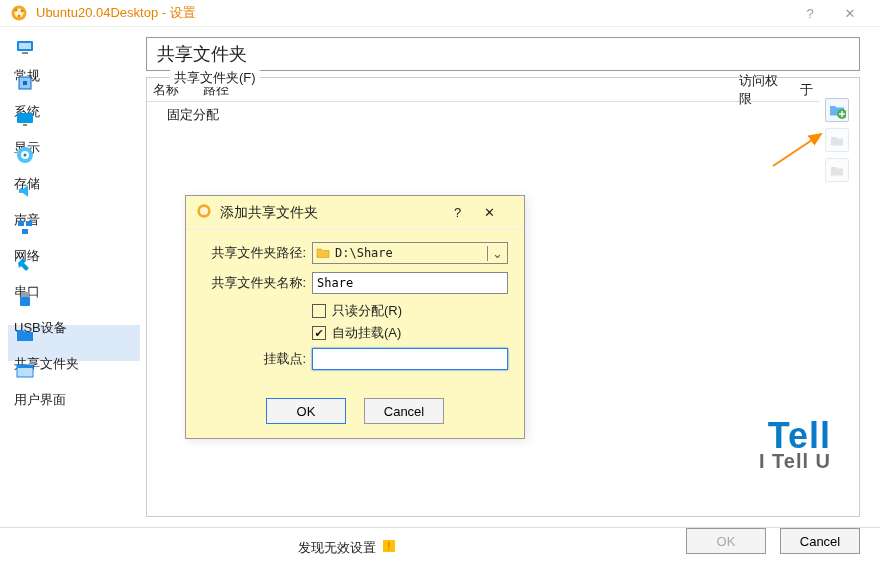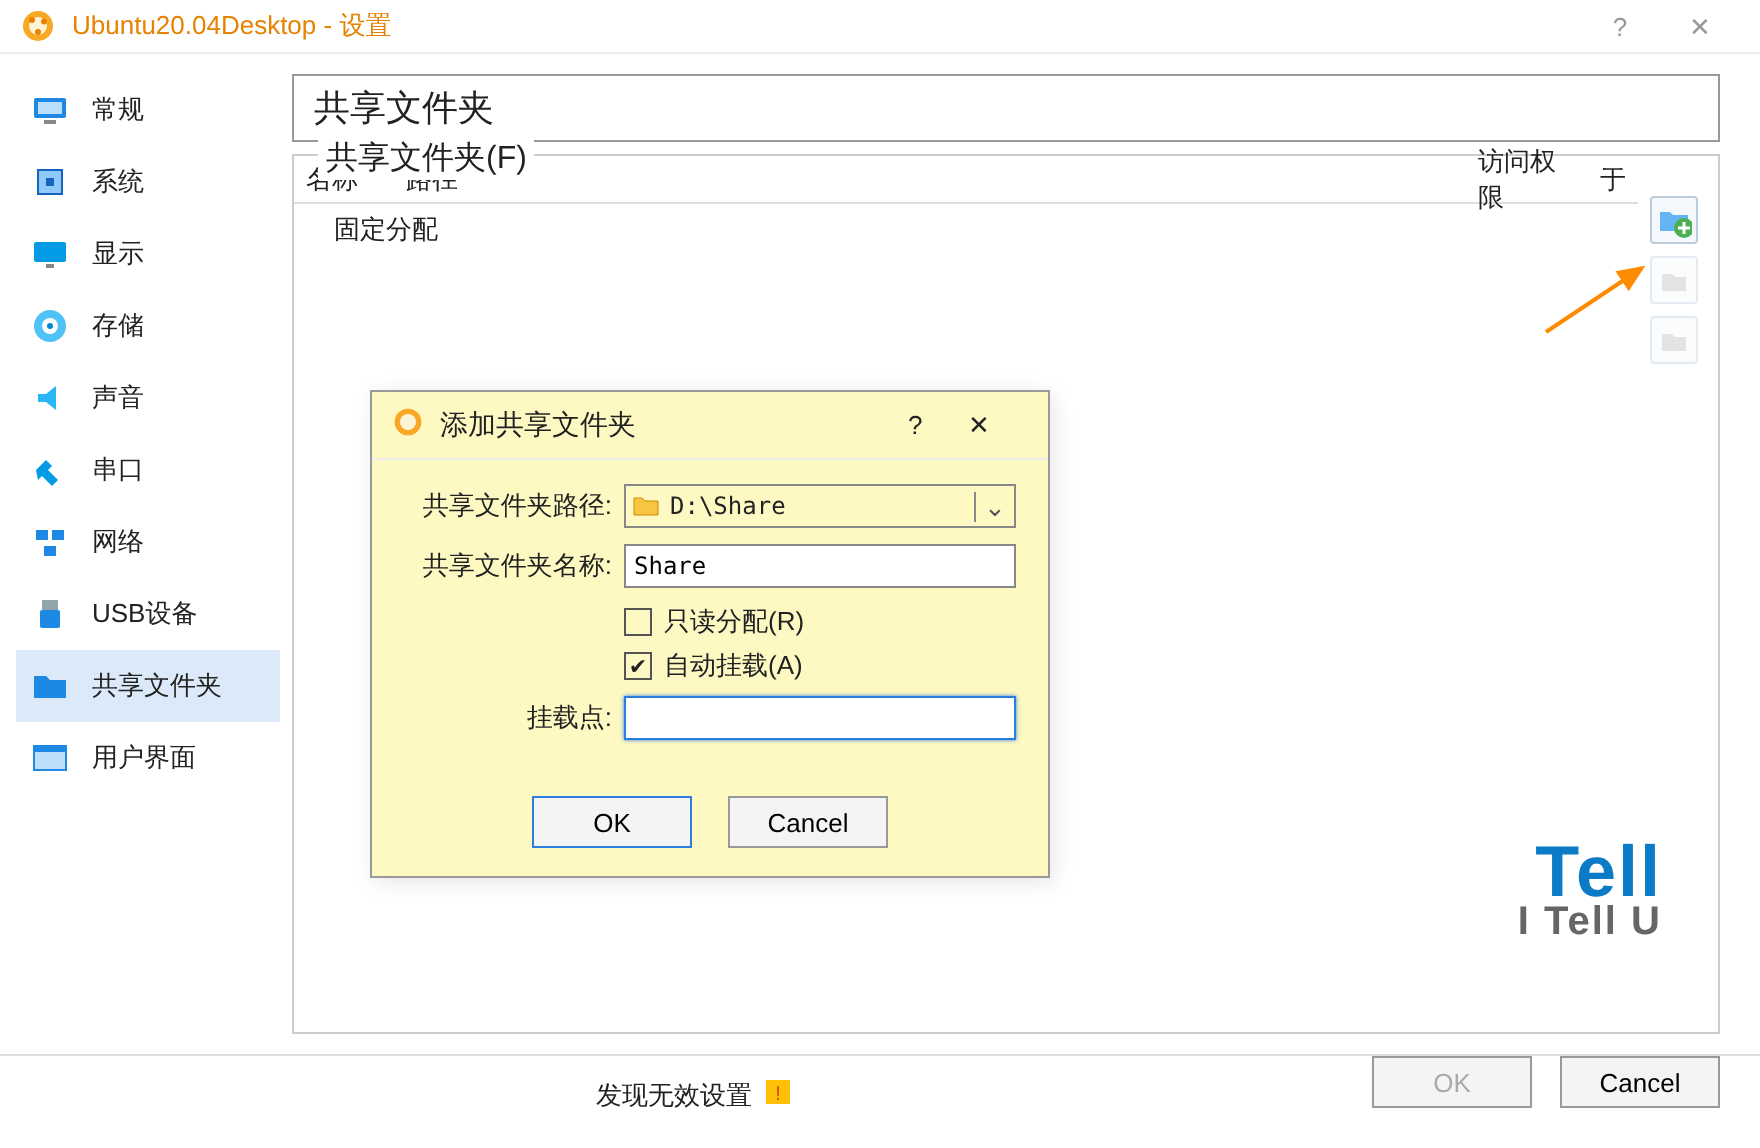--- a/index.html
+++ b/index.html
@@ -5,29 +5,29 @@
 * { box-sizing: border-box; margin: 0; padding: 0; }
 body { font-family: "Microsoft YaHei", sans-serif; font-size: 13px; background: #fff; color: #222; width: 880px; height: 574px; overflow: hidden; position: relative; }
 
 .titlebar { height: 20px; display: flex; align-items: center; padding: 13px 10px; border-bottom: 1px solid #eee; }
 .titlebar .app-icon { width: 18px; height: 18px; margin-right: 8px; }
 .titlebar .title { color: #e68200; flex: 1; font-size: 13px; }
 .titlebar .winbtn { width: 40px; height: 34px; display: flex; align-items: center; justify-content: center; color: #999; cursor: pointer; }
 
 .main { display: flex; height: 500px; }
 .sidebar { width: 140px; padding: 10px 0 10px 8px; }
-.sidebar-item { height: 36px; display: flex; align-items: center; padding-left: 6px; gap: 10px; cursor: pointer; }
+.sidebar-item { height: 36px; display: flex; align-items: flex-start; padding-left: 6px; gap: 10px; cursor: pointer; flex-direction: column; }
 .sidebar-item.selected { background: #dbe9f9; }
 .sidebar-item .icon { width: 22px; height: 22px; display: flex; align-items: center; justify-content: center; }
 
 .content { flex: 1; padding: 10px 20px 10px 6px; display: flex; flex-direction: column; position: relative; }
 .section-header { border: 1px solid #999; padding: 4px 10px; font-size: 18px; margin-bottom: 6px; }
 
 .groupbox { border: 1px solid #ccc; flex: 1; position: relative; padding: 0; }
-.group-legend { position: absolute; top: -9px; left: 12px; background: #fff; padding: 0 4px; font-size: 16px; }
+.group-legend { position: absolute; top: -9px; left: 23px; background: #fff; padding: 0 4px; font-size: 13px; }
 
 .table { display: flex; flex-direction: column; margin-right: 40px; }
 .table-header { display: flex; border-bottom: 1px solid #ddd; height: 24px; align-items: center; font-size: 13px; }
 .th { padding: 0 6px; }
 .th.name { width: 50px; }
 .th.path { flex: 1; }
 .th.perm { width: 60px; text-align: left; }
 .th.automount { width: 60px; text-align: right; }
 .th.at { width: 26px; text-align: right; }
 .table-row { padding: 4px 0 4px 20px; font-size: 13px; }
@@ -127,34 +127,34 @@
       <span class="icon">
           <svg width="20" height="20">
             <path d="M4 8h4l5-4v12l-5-4H4z" fill="#29b6f6"></path>
           </svg>
         </span>
       <span>声音</span>
     </div>
     <div class="sidebar-item">
       <span class="icon">
           <svg width="20" height="20">
-            <path d="M3 10l5-5 3 3-2 2 5 5-3 3-5-5-2 2z" fill="#039be5"></path>
-          </svg>
-        </span>
-      <span>串口</span>
-    </div>
-    <div class="sidebar-item">
-      <span class="icon">
-          <svg width="20" height="20">
             <rect x="3" y="4" width="6" height="5" fill="#1e88e5"></rect>
             <rect x="11" y="4" width="6" height="5" fill="#1e88e5"></rect>
             <rect x="7" y="12" width="6" height="5" fill="#1e88e5"></rect>
           </svg>
         </span>
       <span>网络</span>
+    </div>
+    <div class="sidebar-item">
+      <span class="icon">
+          <svg width="20" height="20">
+            <path d="M3 10l5-5 3 3-2 2 5 5-3 3-5-5-2 2z" fill="#039be5"></path>
+          </svg>
+        </span>
+      <span>串口</span>
     </div>
     <div class="sidebar-item">
       <span class="icon">
           <svg width="20" height="20">
             <rect x="6" y="3" width="8" height="5" fill="#90a4ae"></rect>
             <rect x="5" y="8" width="10" height="9" rx="1" fill="#1e88e5"></rect>
           </svg>
         </span>
       <span>USB设备</span>
     </div>

